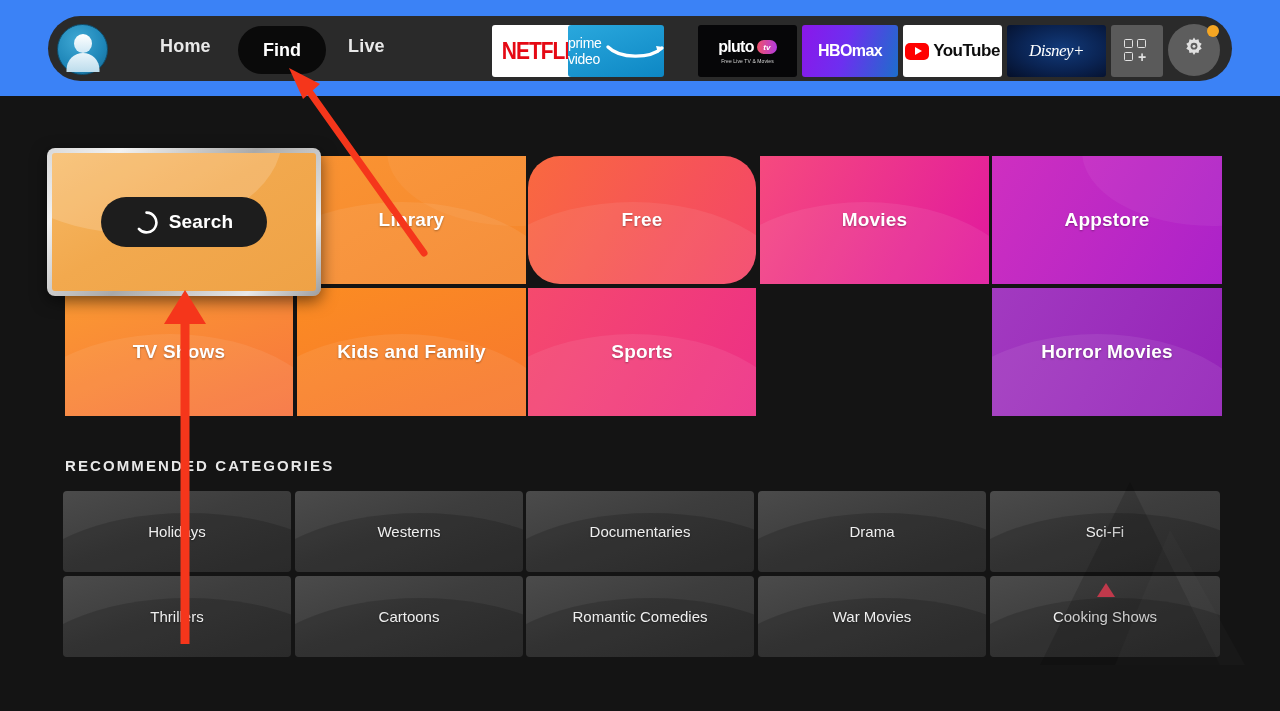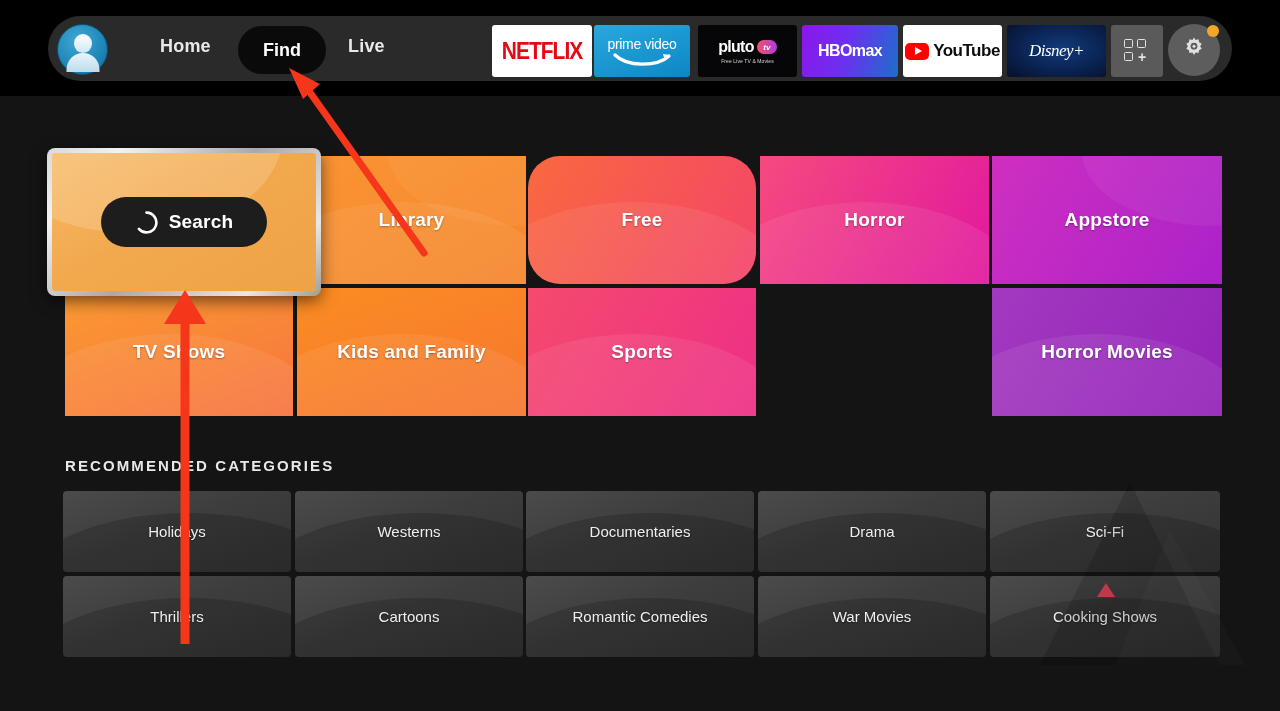--- a/index.html
+++ b/index.html
@@ -5,21 +5,21 @@
   * { box-sizing: border-box; margin: 0; padding: 0; }
   html, body {
     width: 1280px; height: 711px;
     background: #131313;
     font-family: "Liberation Sans", sans-serif;
     overflow: hidden;
   }
   #root { position: relative; width: 1280px; height: 711px; background: #141414; }
 
   
-  .topbar { position: absolute; left: 0; top: 0; width: 1280px; height: 96px; background: #000000; }
+  .topbar { position: absolute; left: 0; top: 0; width: 1280px; height: 96px; background: #3b82f6; }
   .nav-pill {
     position: absolute; left: 48px; top: 16px; height: 65px; width: 1184px;
     background: #2a2a2a; border-radius: 33px;
   }
   .avatar {
     position: absolute; left: 57px; top: 24px; width: 51px; height: 51px; border-radius: 50%;
     background: radial-gradient(circle at 40% 32%, #3fa8d4 0%, #1e86b8 60%, #17658f 100%);
     border: 1px solid #0e5274;
   }
   .avatar .head {
@@ -49,22 +49,22 @@
   }
 
   
   .app-tile {
     position: absolute; top: 25px; height: 52px; border-radius: 3px;
     display: flex; align-items: center; justify-content: center; overflow: hidden;
   }
   .app-netflix { left: 492px; width: 100px; background: #ffffff; }
   .nf-text { font-family: "Liberation Sans", sans-serif; font-weight: bold; font-size: 21px;
              color: #e50914; letter-spacing: -1px; transform: scaleY(1.15); }
-  .app-prime { left: 594px; width: 96px;
-    background: linear-gradient(160deg, #2aa8dd 0%, #0d87c4 100%); flex-direction: column; }
+  .app-prime { left: 568px; width: 96px;
+    background: linear-gradient(160deg, #2aa8dd 0%, #0d87c4 100%); flex-direction: row; }
   .pv-text { color: #ffffff; font-size: 14px; letter-spacing: -0.3px; margin-bottom: 1px; }
   .pv-smile { width: 58px; height: 13px; position: relative; }
   .pv-smile svg { display: block; }
   .app-pluto { left: 698px; width: 99px; background: #060608; flex-direction: column; }
   .pluto-row { display: flex; align-items: center; gap: 3px; }
   .pluto-word { color: #fff; font-size: 16px; font-weight: bold; letter-spacing: -0.7px; }
   .pluto-badge {
     width: 20px; height: 14px; border-radius: 7px;
     background: linear-gradient(90deg, #f0516b, #b23be0);
     color: #fff; font-size: 8px; font-weight: bold;
@@ -283,21 +283,21 @@
       <span class="tile-label">Library</span>
     </div>
 
     <div class="tile c2 r0" style="background:linear-gradient(120deg,#f9693f,#f4446a);border-radius:32px;">
       <span class="wave1"></span>
       <span class="tile-label">Free</span>
     </div>
 
     <div class="tile c3 r0" style="background:linear-gradient(120deg,#f64a7e,#e0189f);">
       <span class="wave1"></span>
-      <span class="tile-label">Horror</span>
+      <span class="tile-label">Movies</span>
     </div>
 
     <div class="tile c4 r0" style="background:linear-gradient(120deg,#cf2fc0,#ab22c9);">
       <span class="wave2"></span>
       <span class="tile-label">Appstore</span>
     </div>
 
     <div class="tile c0 r1" style="background:linear-gradient(160deg,#fb9a31,#f7733f);">
       <span class="wave1"></span>
       <span class="tile-label">TV Shows</span>

